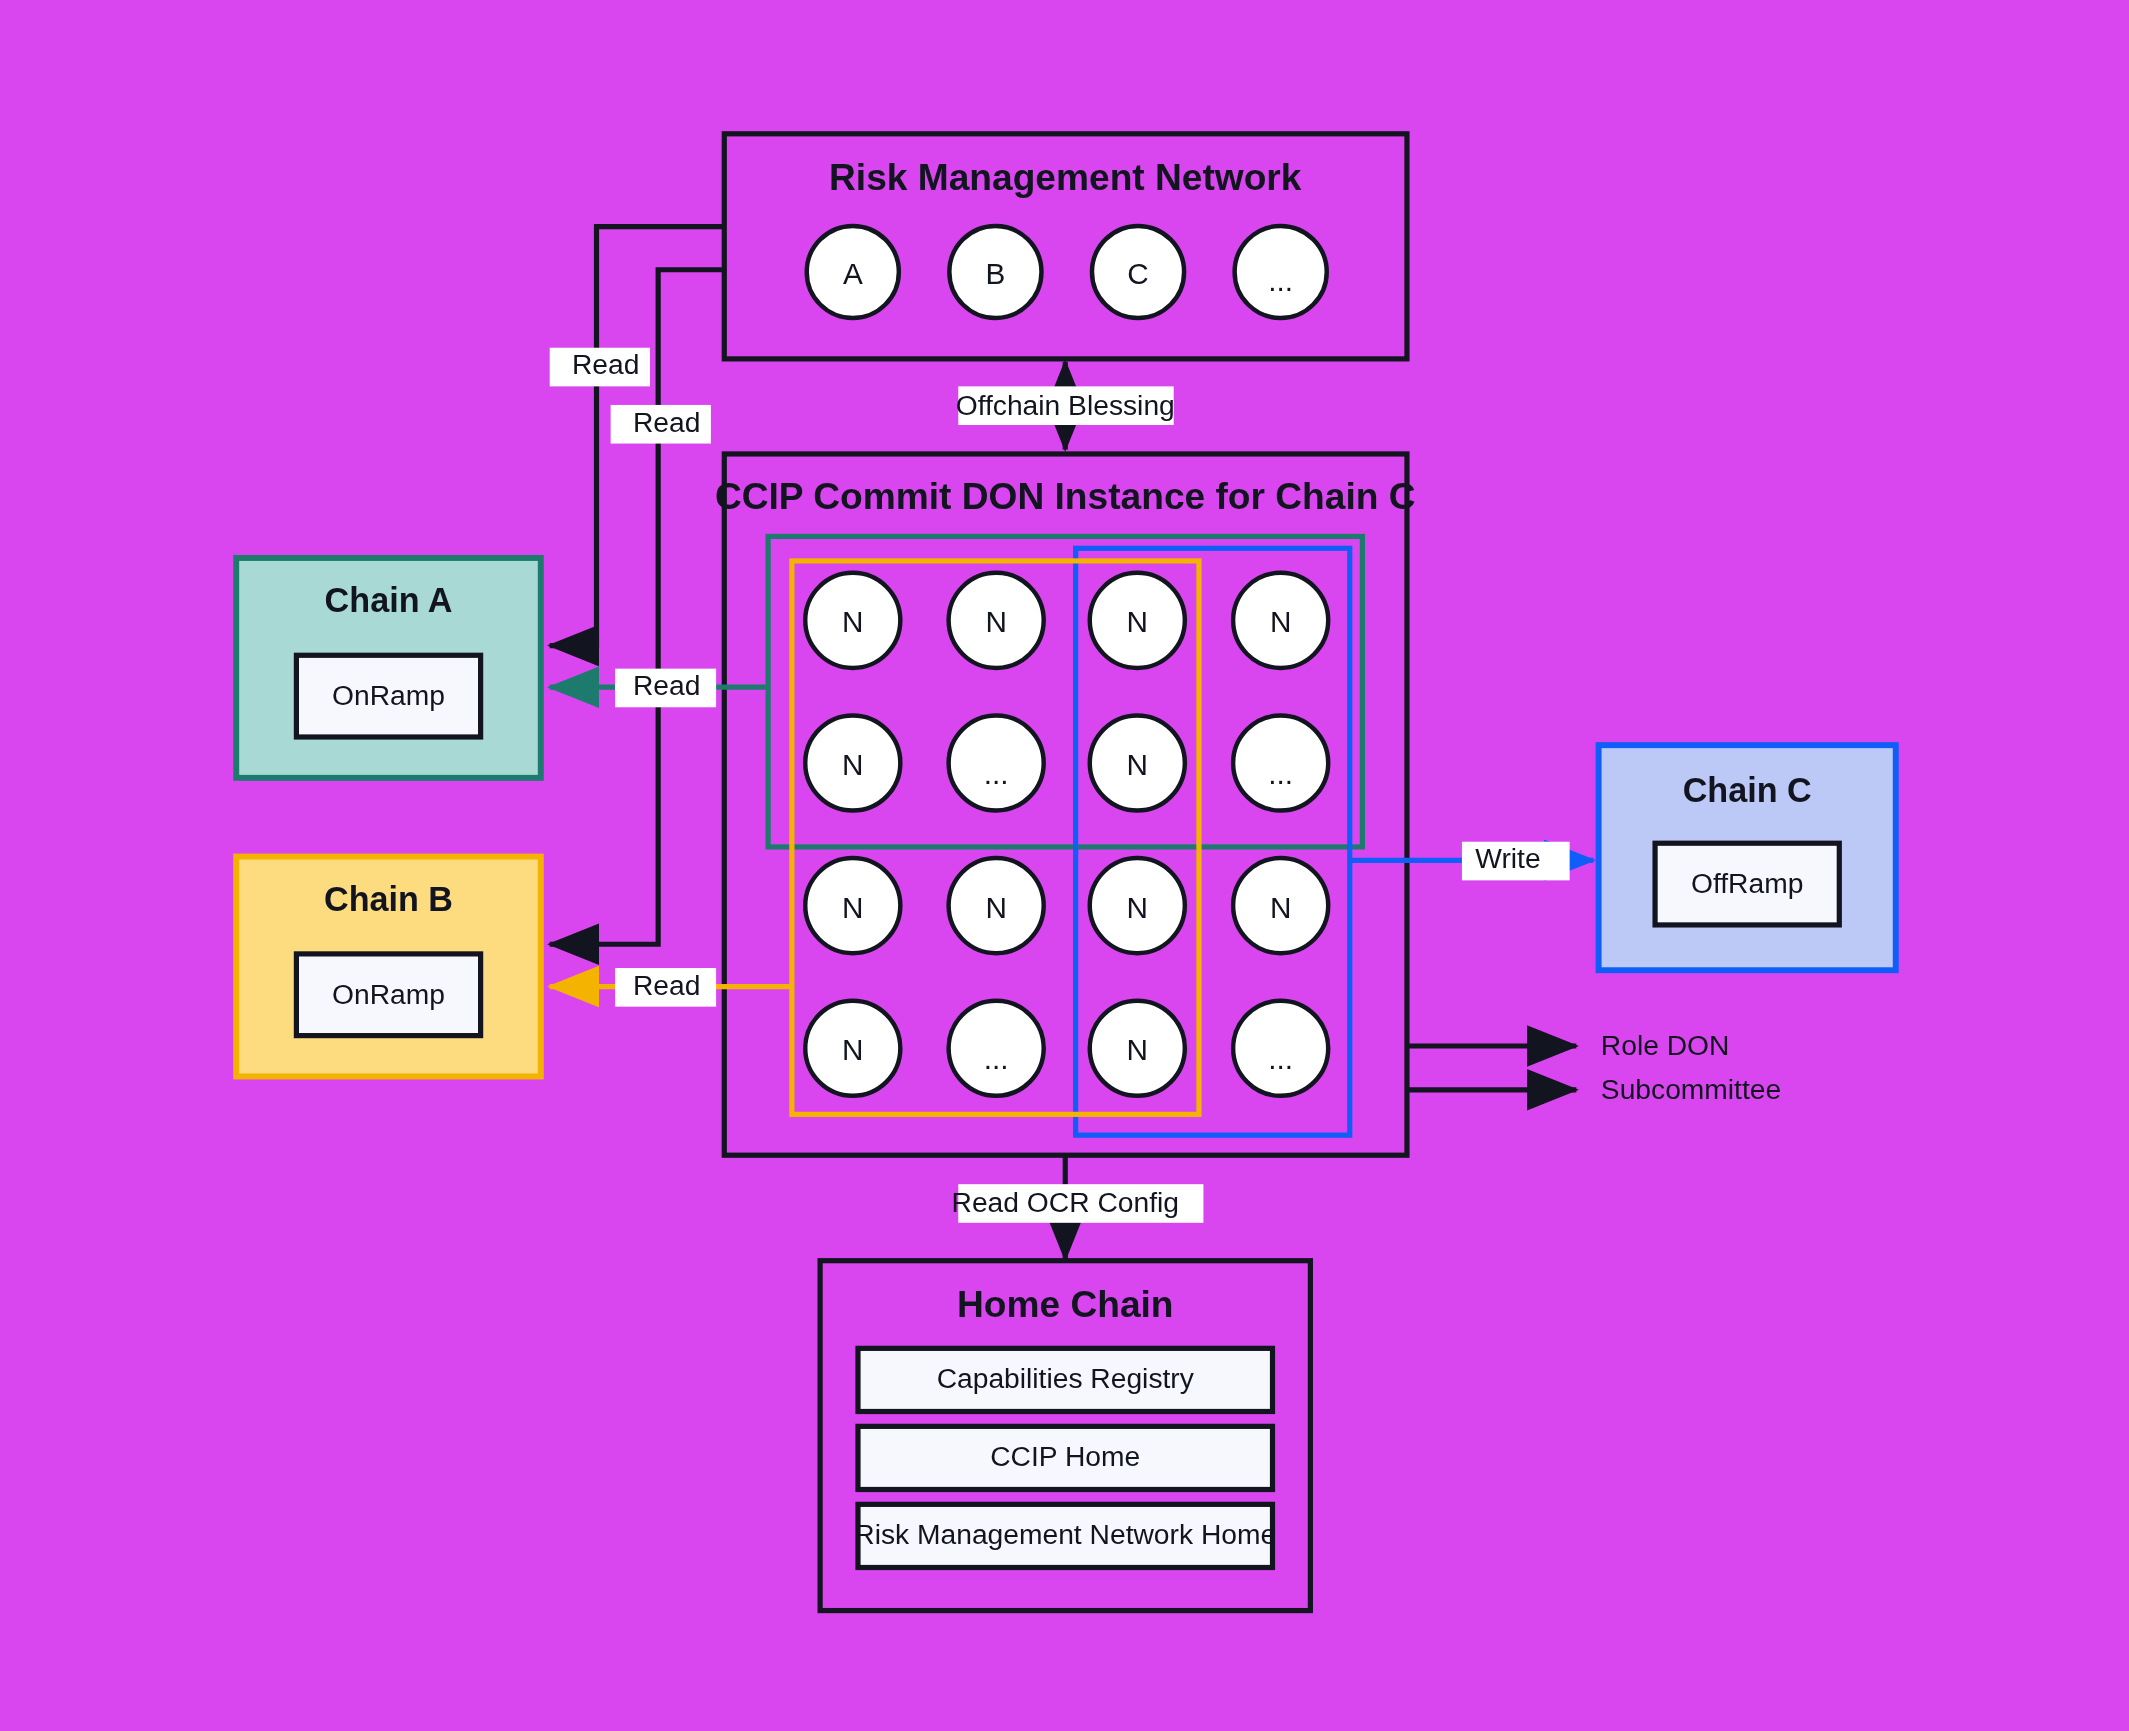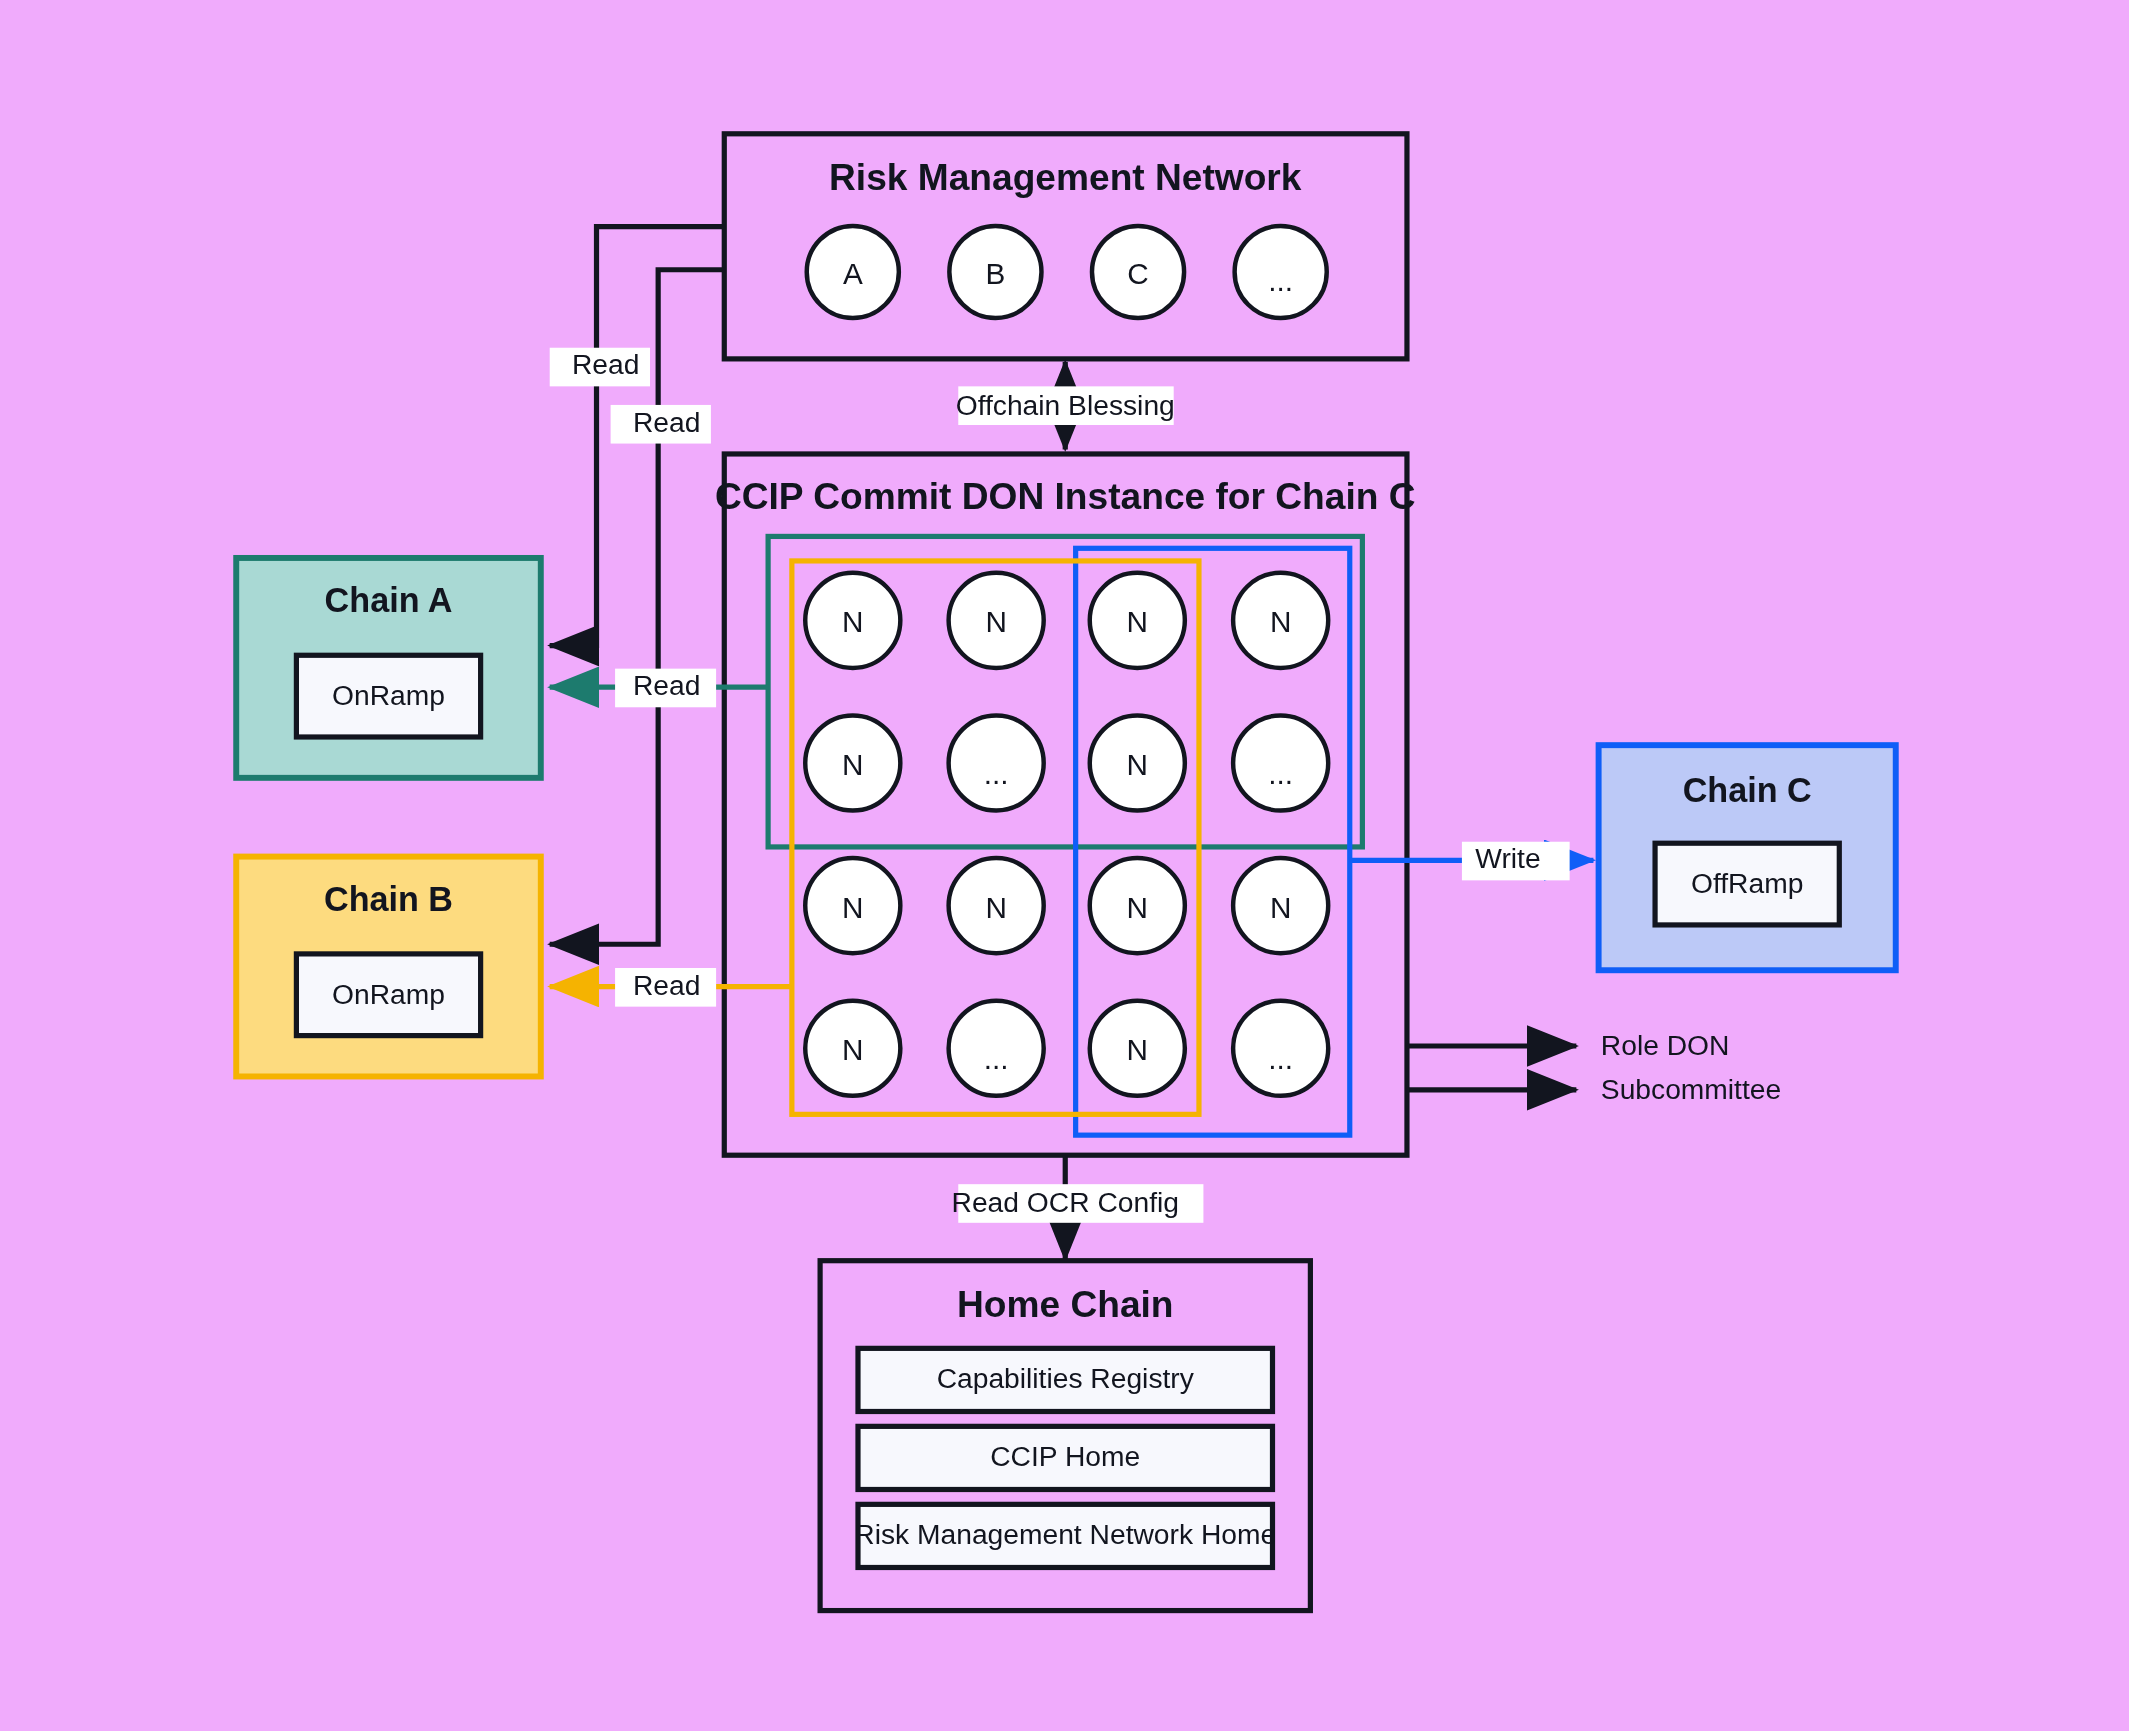--- a/index.html
+++ b/index.html
@@ -10,21 +10,21 @@
   body {
     width: 2129px;
     height: 1731px;
     font-family: "Liberation Sans", sans-serif;
     overflow: hidden;
   }
   #stage {
     position: relative;
     width: 2129px;
     height: 1731px;
-    background: #f0abfc;
+    background: #d946ef;
   }
   svg.diagram {
     position: absolute;
     top: 0; left: 0;
     width: 2129px;
     height: 1731px;
   }
   .box-title {
     font-family: "Liberation Sans", sans-serif;
     font-weight: bold;

